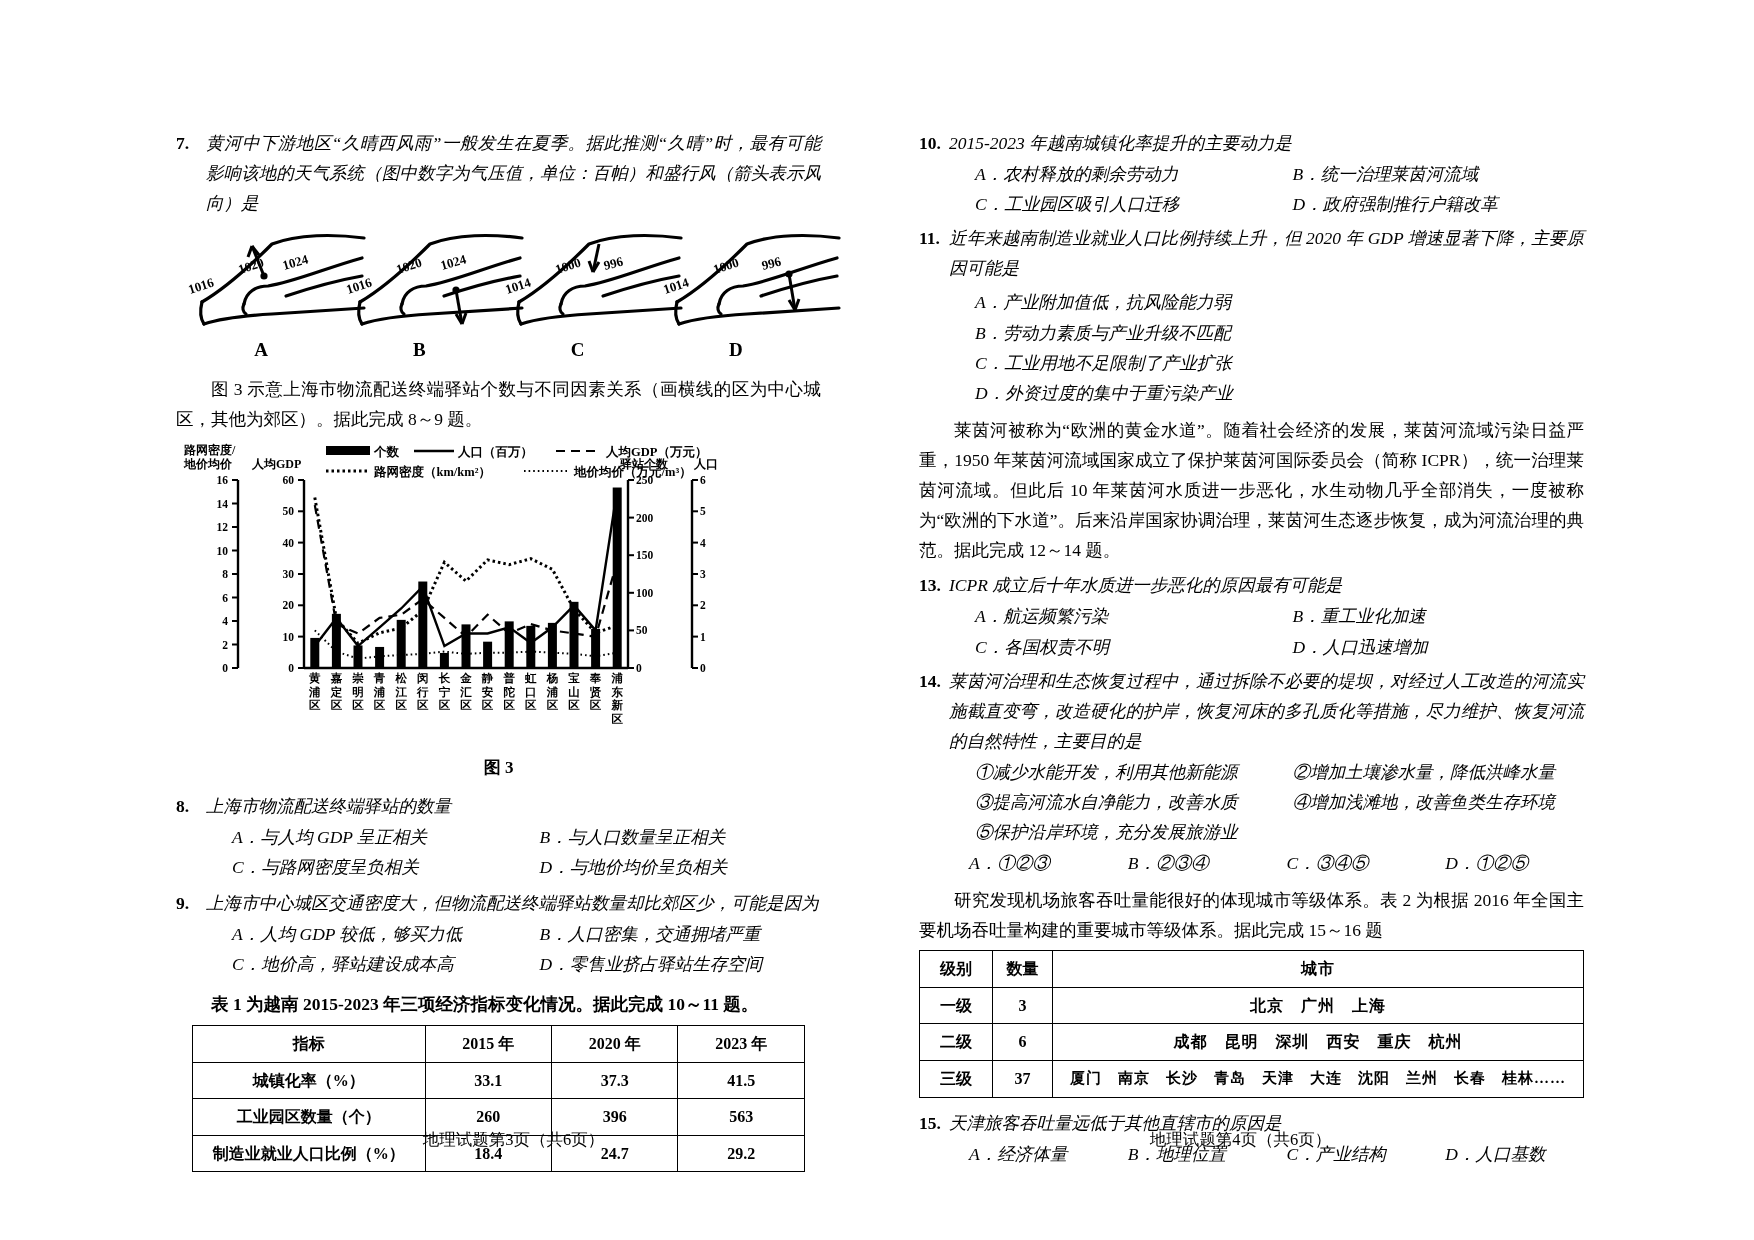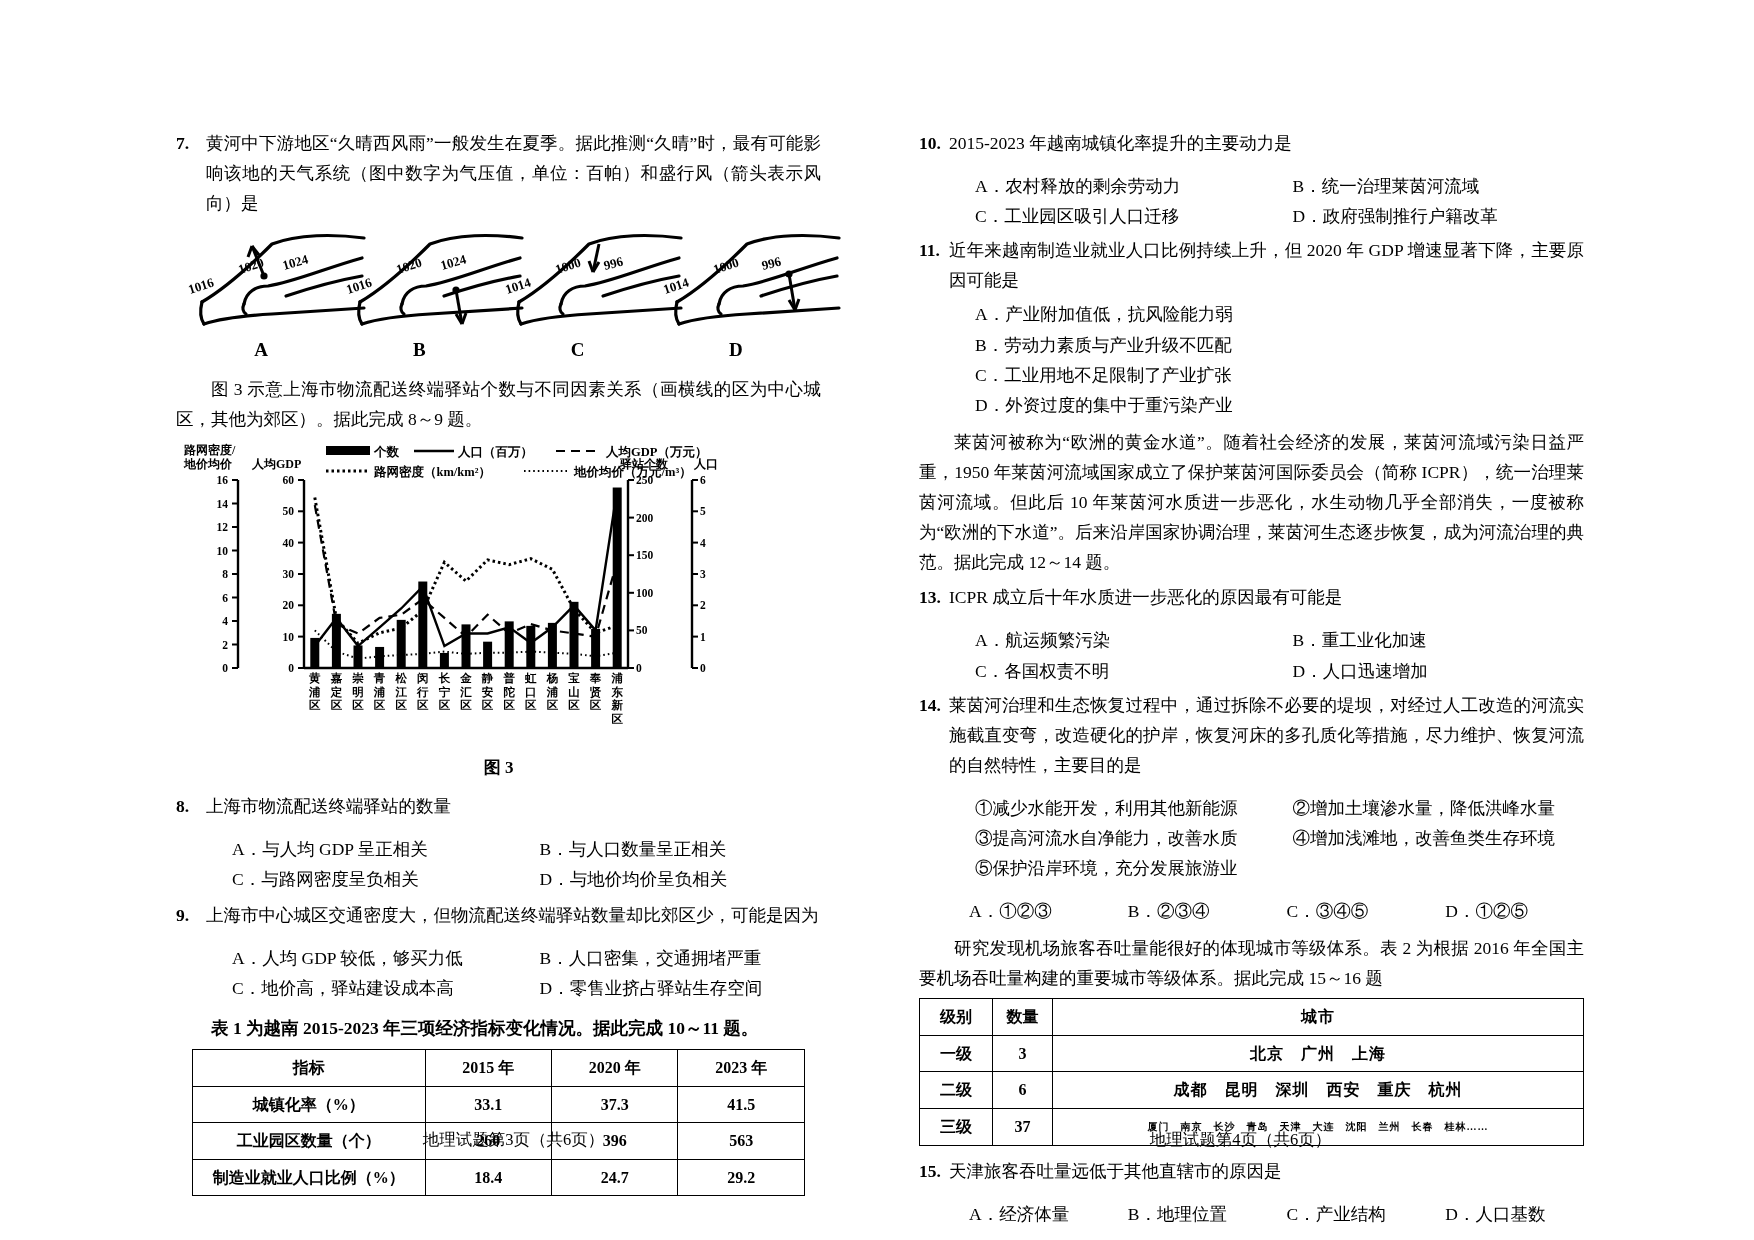--- a/index.html
+++ b/index.html
@@ -23,24 +23,24 @@
     padding:0 34px;
     position:relative;
     font-size:17.5px;
     line-height:1.72;
   }
   .col-left { padding-left:26px; padding-right:56px; }
   .col-right { padding-left:42px; padding-right:20px; }
 
   .q { display:flex; margin-bottom:2px; }
   .q-num { width:30px; flex:none; text-align:left; font-weight:600; }
-  .q-body { flex:1; }
+  .q-body { flex:1;font-style:italic; }
   .q-body p { margin:0; text-align:justify; }
 
-  .opts { display:flex; flex-wrap:wrap; margin-top:13px; }
+  .opts { display:flex; flex-wrap:wrap; margin-top:1px; }
   .opt { width:50%; padding-left:26px; white-space:nowrap; }
   .opt.full { width:100%; }
   .opt4 { width:25%; padding-left:20px; white-space:nowrap; }
 
   .para { text-indent:2em; text-align:justify; margin:7px 0 5px 0; }
 
   .fig-caption { text-align:center; font-weight:700; margin:4px 0 8px 0; font-size:17px; }
   .tbl-caption { margin:10px 0 6px 0; font-weight:600; text-indent:2em;}
 
   table { border-collapse:collapse; width:100%; font-size:16px; }
@@ -497,21 +497,21 @@
           <td>北京　广州　上海</td>
         </tr>
         <tr>
           <td>二级</td>
           <td>6</td>
           <td>成都　昆明　深圳　西安　重庆　杭州</td>
         </tr>
         <tr>
           <td>三级</td>
           <td>37</td>
-          <td style="font-size:10px;">厦门　南京　长沙　青岛　天津　大连　沈阳　兰州　长春　桂林……</td>
+          <td style="font-size:15px;">厦门　南京　长沙　青岛　天津　大连　沈阳　兰州　长春　桂林……</td>
         </tr>
       </tbody>
     </table>
 
     <div class="q" style="margin-top:10px;">
       <div class="q-num">15.</div>
       <div class="q-body">
         <p>天津旅客吞吐量远低于其他直辖市的原因是</p>
         <div class="opts">
           <div class="opt4">A．经济体量</div>

